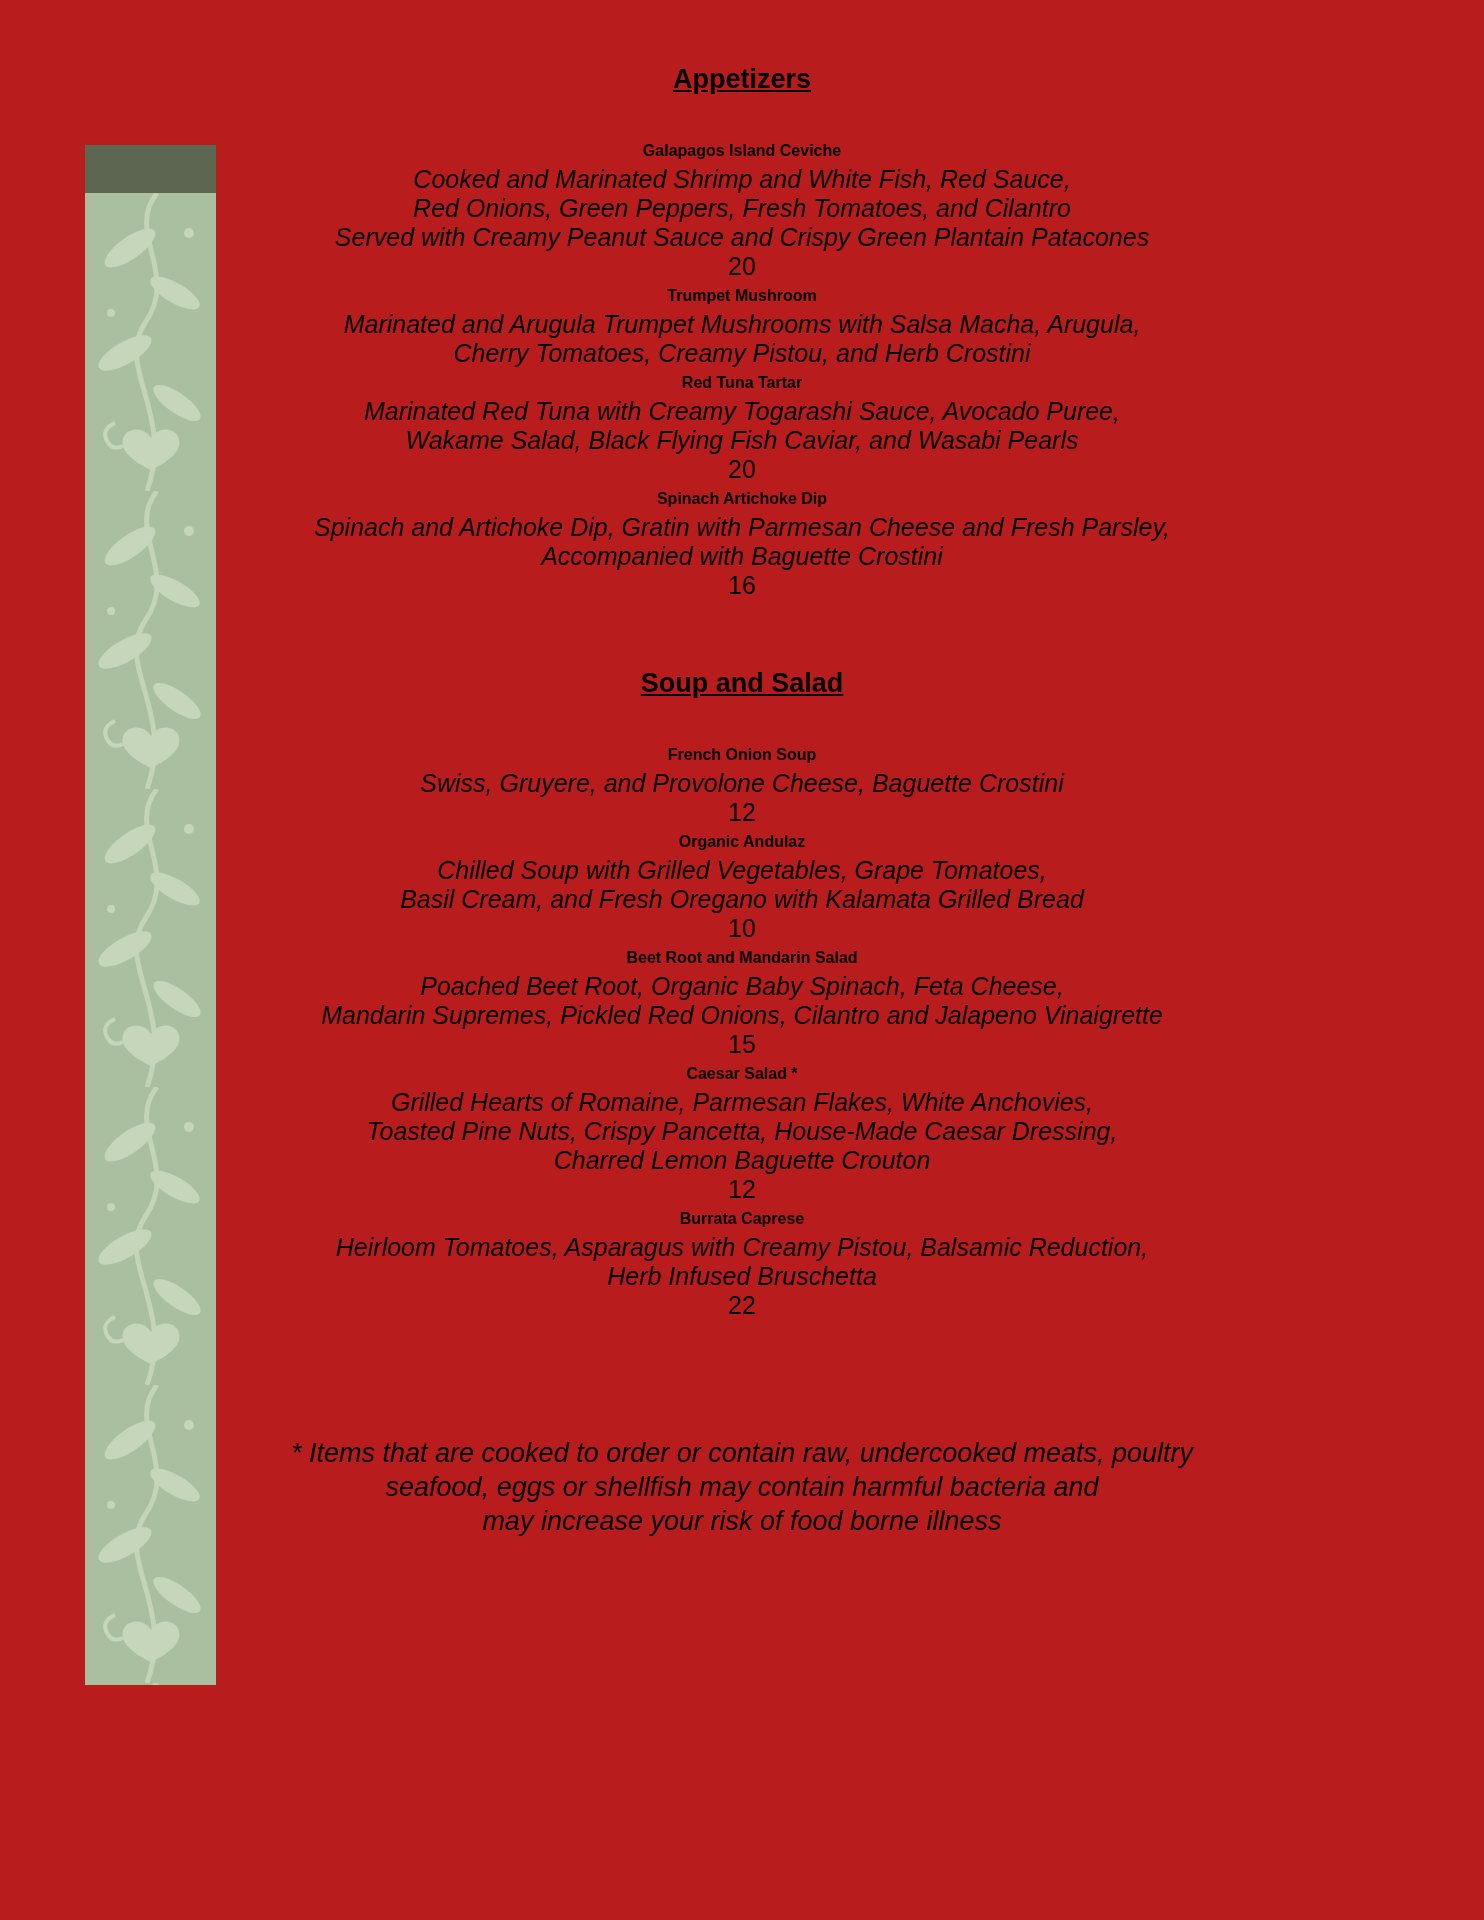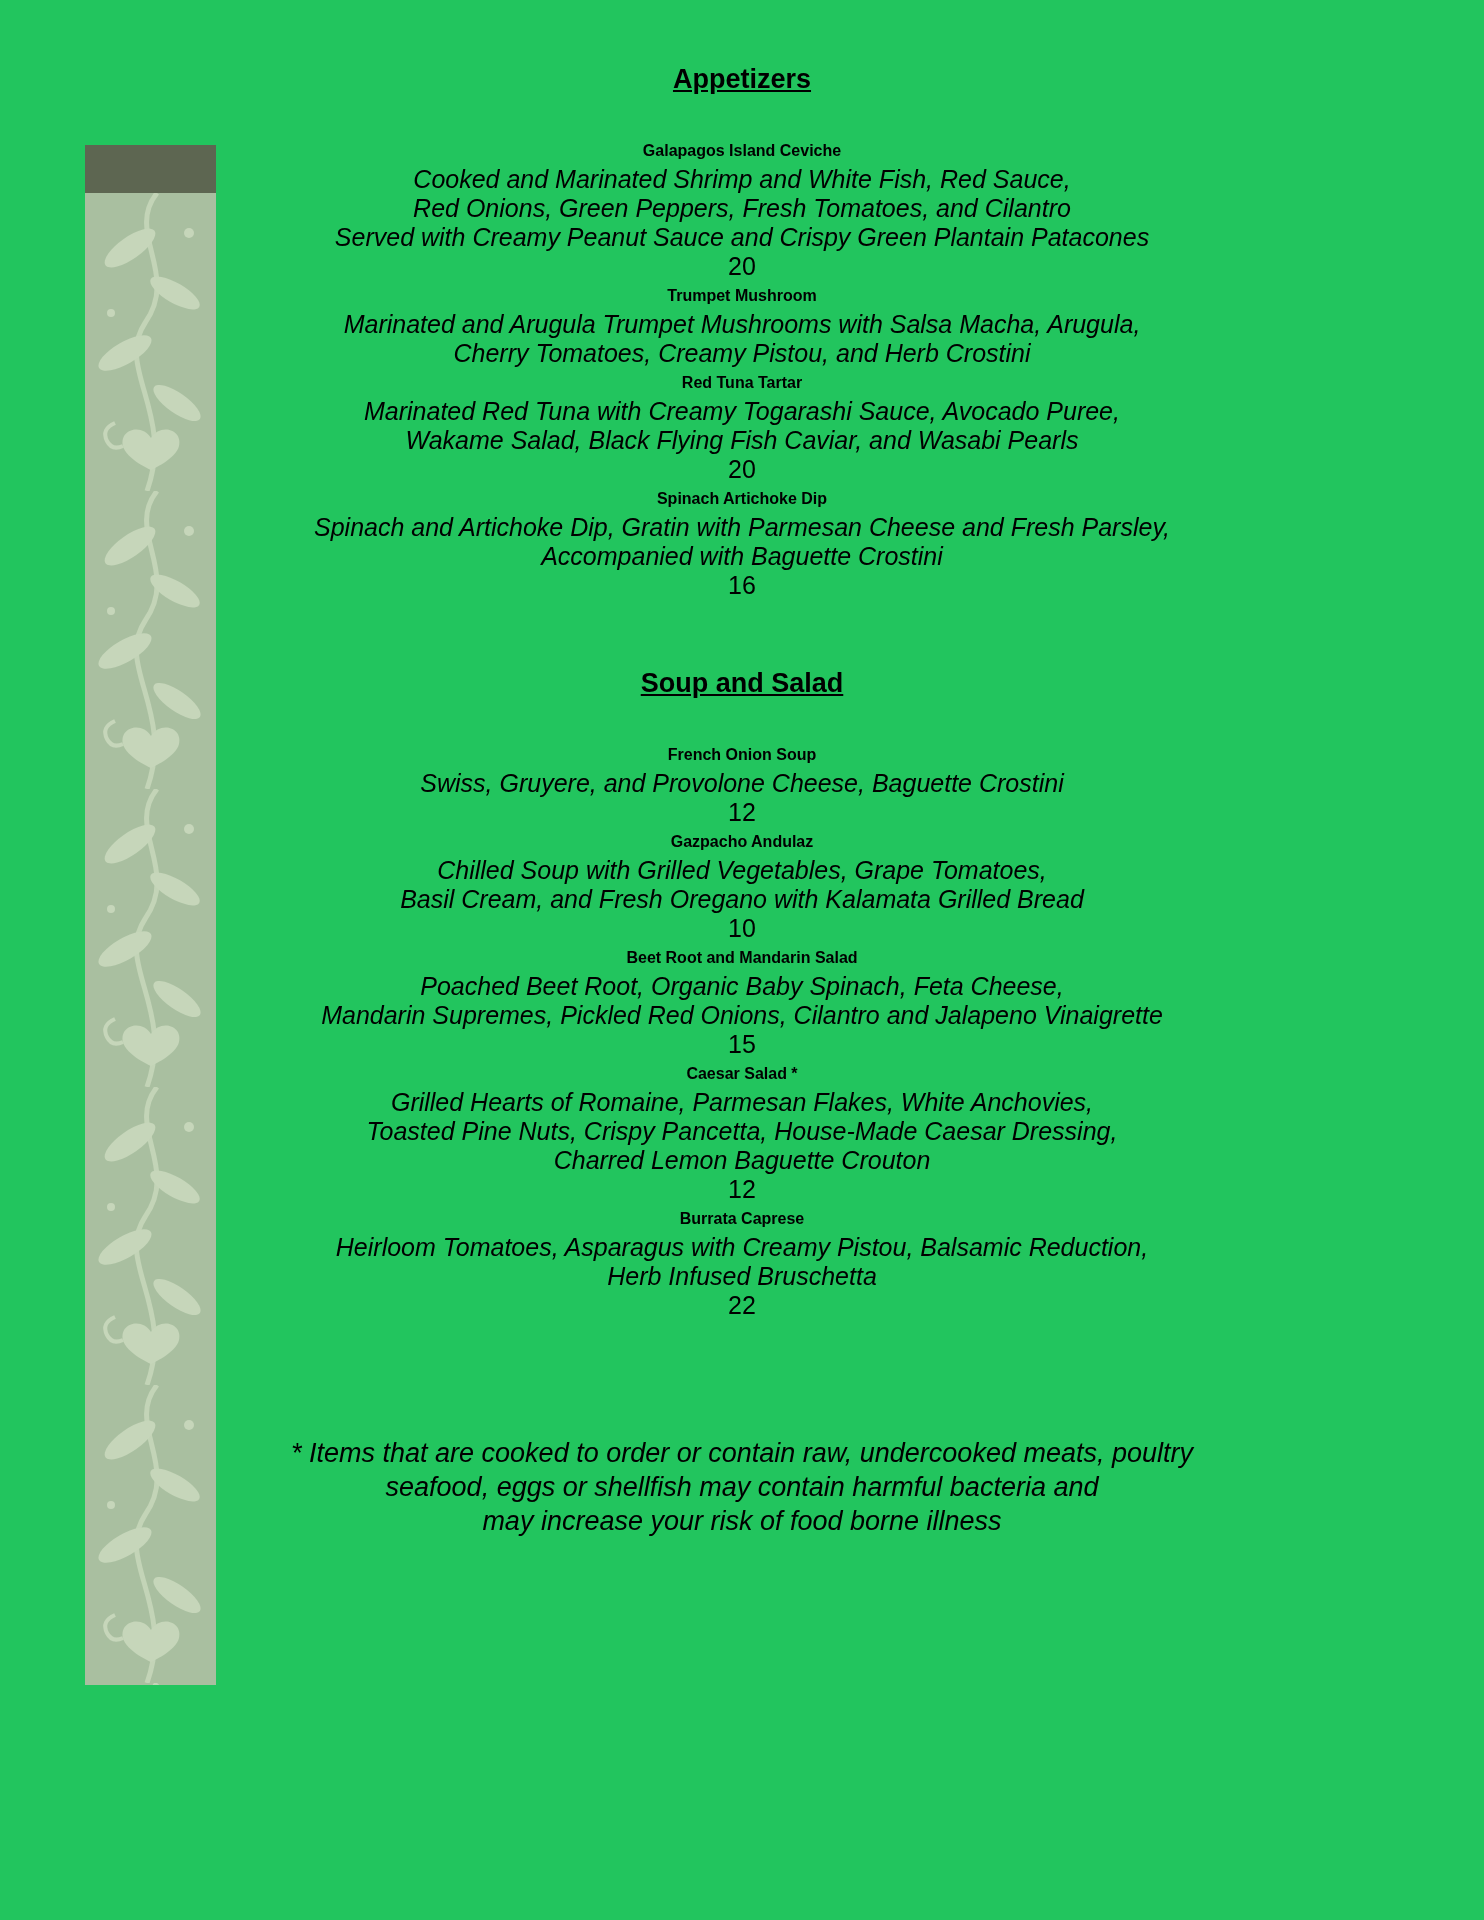--- a/index.html
+++ b/index.html
@@ -4,21 +4,21 @@
 <style>
   html, body {
     margin: 0;
     padding: 0;
     background: #ffffff;
   }
   .page {
     position: relative;
     width: 1484px;
     height: 1920px;
-    background: #22c55e;
+    background: #b91c1c;
     font-family: "Liberation Sans", sans-serif;
     color: #000000;
     overflow: hidden;
   }
 
   
   .side-strip {
     position: absolute;
     left: 85px;
     top: 145px;
@@ -147,21 +147,21 @@
     <div class="section-items">
   <div class="menu-item">
     <div class="item-name">French Onion Soup</div>
     <div class="item-desc">
                 <div class="desc-line">Swiss, Gruyere, and Provolone Cheese, Baguette Crostini</div>
               </div>
     <div class="item-price">12</div>
   </div>
 
   <div class="menu-item">
-    <div class="item-name">Gazpacho Andulaz</div>
+    <div class="item-name">Organic Andulaz</div>
     <div class="item-desc">
                 <div class="desc-line">Chilled Soup with Grilled Vegetables, Grape Tomatoes,</div>
                 <div class="desc-line">Basil Cream, and Fresh Oregano with Kalamata Grilled Bread</div>
               </div>
     <div class="item-price">10</div>
   </div>
 
   <div class="menu-item">
     <div class="item-name">Beet Root and Mandarin Salad</div>
     <div class="item-desc">

